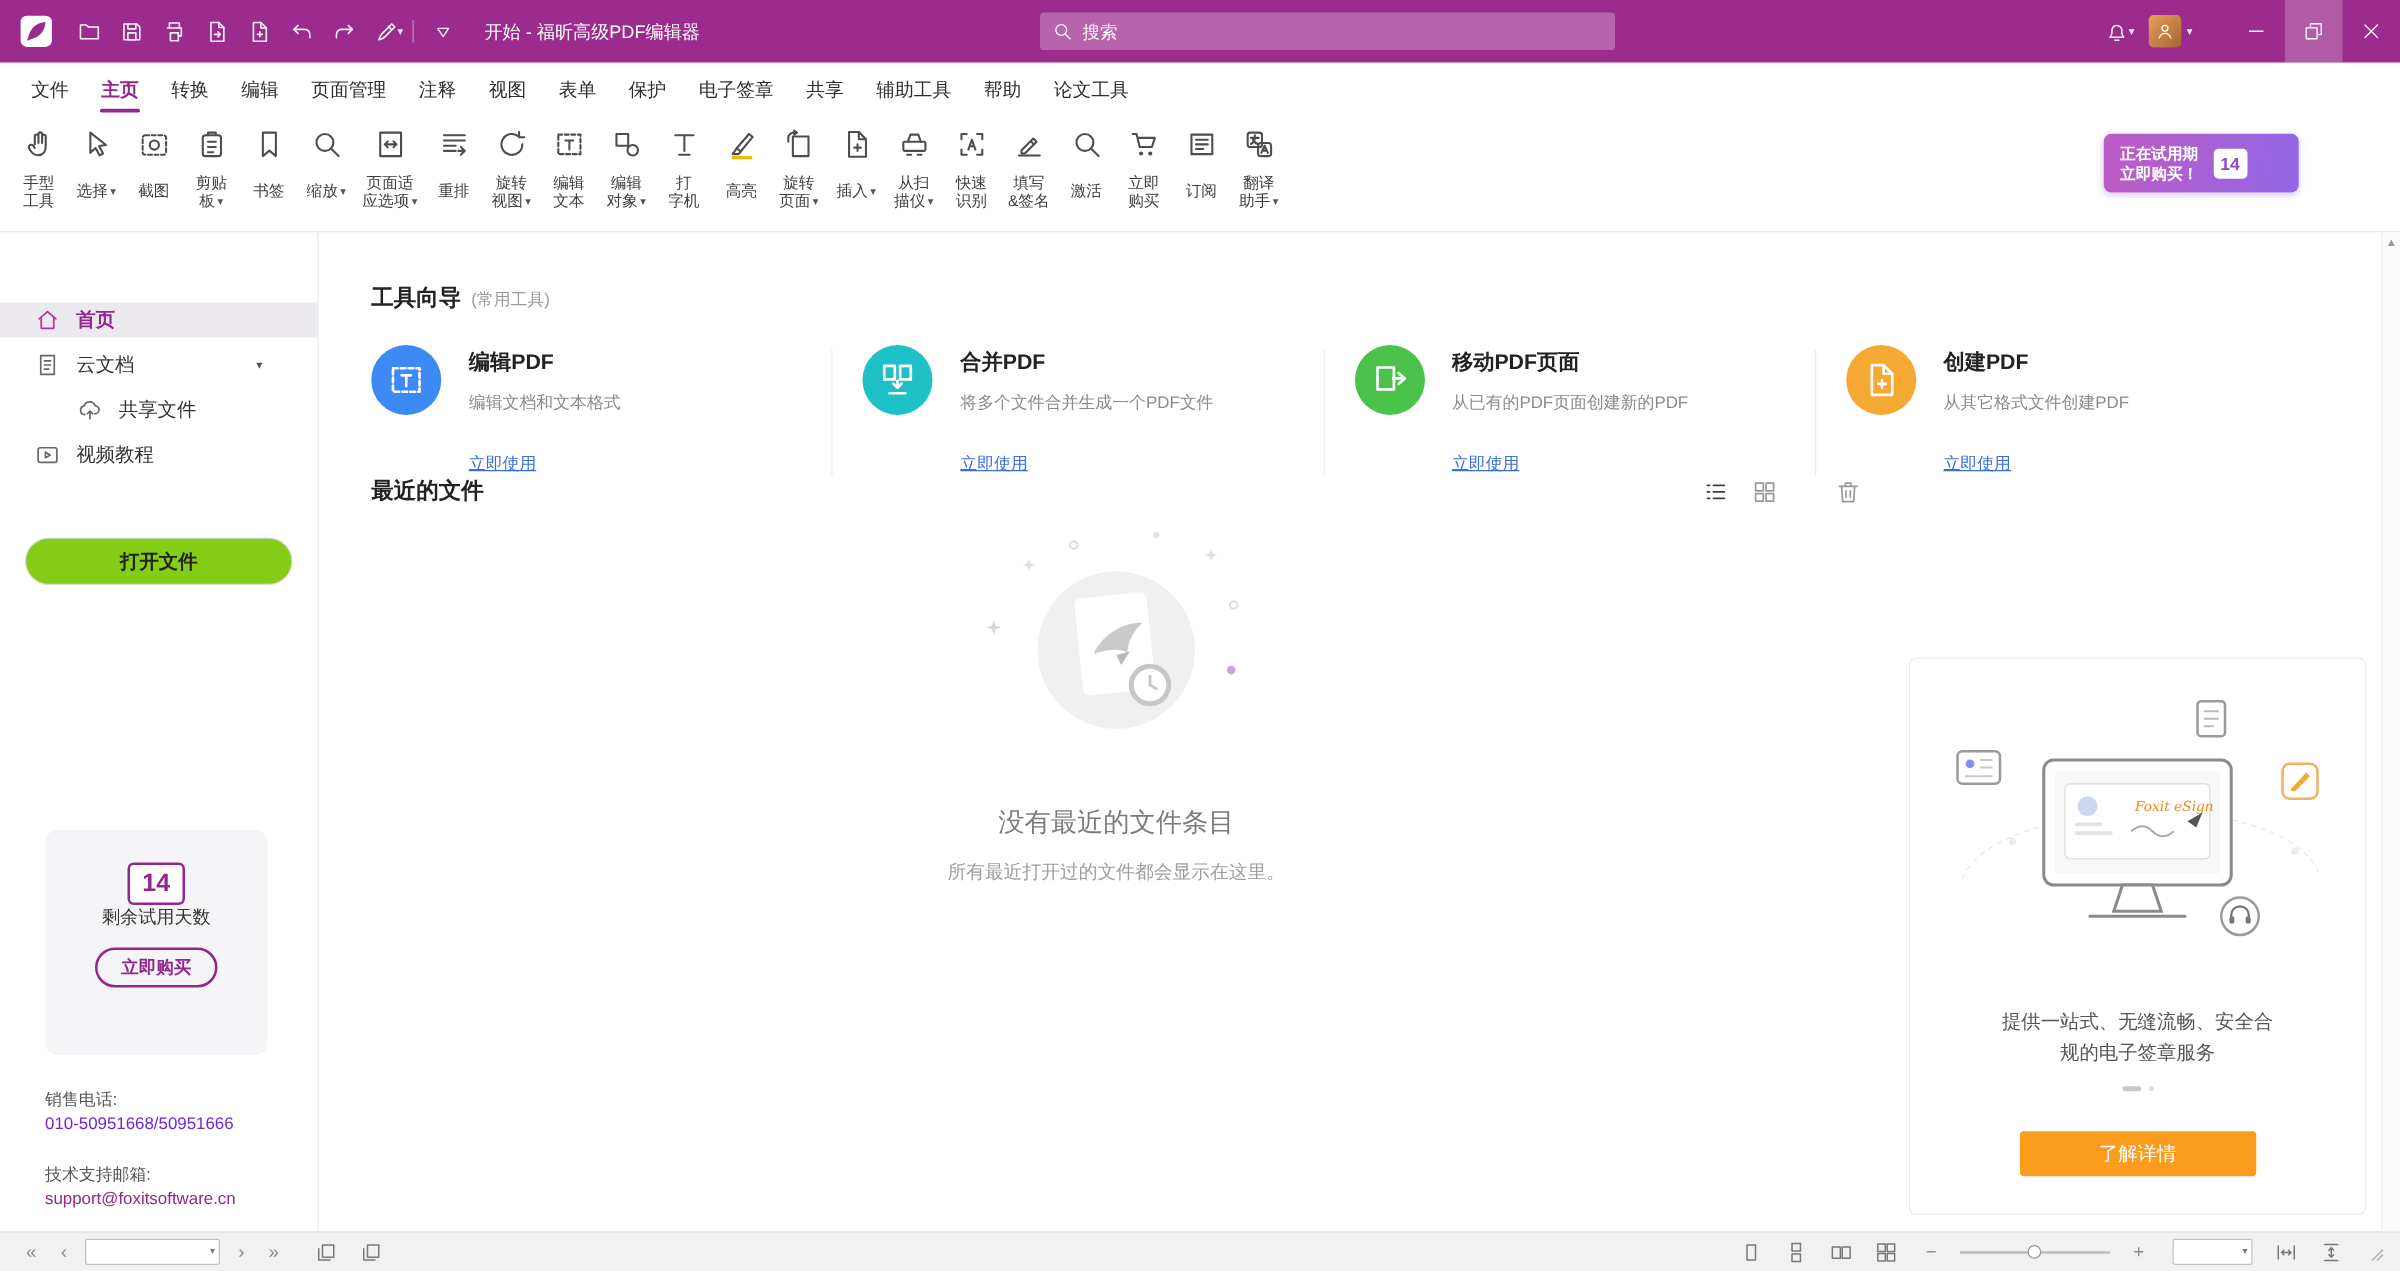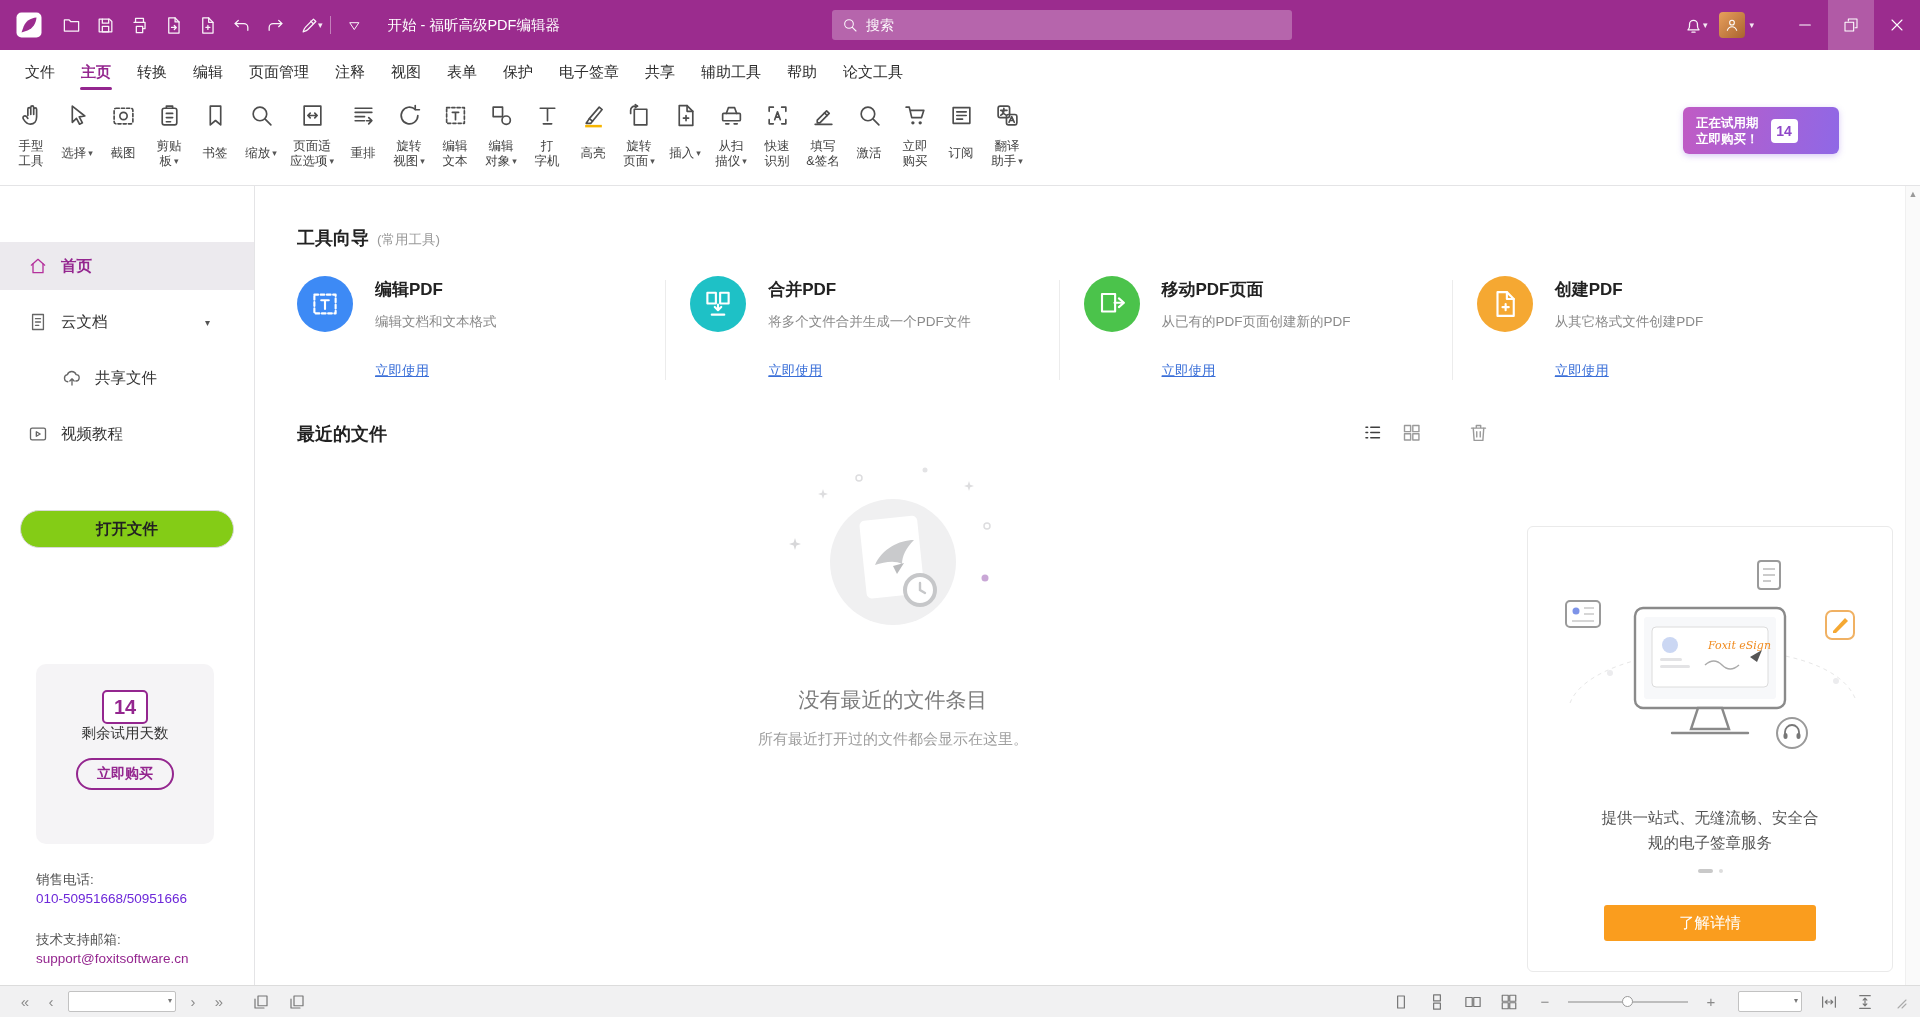--- a/index.html
+++ b/index.html
@@ -43,21 +43,21 @@
 .rb .lbl{flex:1;display:flex;flex-direction:column;align-items:center;justify-content:center;margin-top:3px;}
 .rb .l{display:flex;align-items:center;font-size:12.5px;line-height:15.5px;color:#3f3f3f;white-space:nowrap;}
 .caret{font-size:9px;color:#555;margin-left:2px;}
 .trial-badge{position:absolute;right:81px;top:13px;width:156px;height:47px;border-radius:6px;background:linear-gradient(100deg,#C05BC4 0%,#8F68E6 100%);display:flex;align-items:center;padding-left:13px;box-shadow:0 2px 6px rgba(143,104,230,.35);cursor:pointer;}
 .trial-badge .txt{color:#fff;font-size:12.5px;font-weight:bold;line-height:16px;}
 .trial-badge .days{margin-left:12px;width:27px;height:24px;background:#fff;border-radius:4px;color:#8F47C8;font-weight:bold;font-size:14px;display:flex;align-items:center;justify-content:center;}
 
 
 .content{flex:1;display:flex;min-height:0;position:relative;}
 .sidebar{width:255px;flex:0 0 255px;border-right:1px solid #E4E4E6;position:relative;padding-top:56px;background:#fff;}
-.side-item{height:48px;display:flex;align-items:center;padding-left:28px;gap:13px;font-size:15.5px;color:#333;cursor:pointer;margin-bottom:8px;position:relative;}
+.side-item{height:28px;display:flex;align-items:center;padding-left:28px;gap:13px;font-size:15.5px;color:#333;cursor:pointer;margin-bottom:8px;position:relative;}
 .side-item .si-ic{width:20px;height:20px;color:#666;}
 .side-item.active{background:#ECEAEE;color:#94268F;font-weight:bold;}
 .side-item.active .si-ic{color:#B4319C;}
 .side-item.sub{padding-left:62px;}
 .side-caret{position:absolute;right:44px;font-size:10px;color:#555;}
 .open-file-btn{display:block;margin:52px auto 0;width:214px;height:38px;border-radius:19px;border:1px solid #D8D8D8;background:#84cc16;font-size:15.5px;font-weight:bold;color:#222;cursor:pointer;font-family:inherit;}
 .trial-card{position:absolute;left:36px;top:478px;width:178px;height:180px;background:#F5F4F6;border-radius:10px;text-align:center;}
 .trial-days-badge{margin:26px auto 0;width:46px;height:34px;border:2px solid #94268F;border-radius:5px;color:#94268F;font-weight:bold;font-size:20px;display:flex;align-items:center;justify-content:center;background:#fff;}
 .trial-label{font-size:14.5px;color:#333;}
 .trial-buy{margin:15px auto 0;display:block;width:98px;height:32px;border-radius:16px;border:2px solid #94268F;color:#94268F;background:transparent;font-weight:bold;font-size:14px;cursor:pointer;font-family:inherit;}
@@ -73,37 +73,37 @@
 .tool-row{margin-top:26px;display:flex;align-items:stretch;width:1540px;}
 .tool-card{flex:1;display:flex;flex-direction:column;padding-right:16px;cursor:pointer;}
 .tc-top{display:flex;align-items:flex-start;}
 .tc-icon{width:56px;height:56px;border-radius:50%;display:flex;align-items:center;justify-content:center;flex:0 0 auto;color:#fff;}
 .tc-icon .ic{width:30px;height:30px;stroke-width:1.7;}
 .tc-text{margin-left:22px;padding-top:2px;}
 .tc-title{font-size:17px;font-weight:bold;color:#222;}
 .tc-desc{margin-top:12px;font-size:13.5px;color:#8A8A8A;white-space:nowrap;}
 .tc-link{margin-top:30px;margin-left:78px;font-size:13.5px;color:#3A6FD8;text-decoration:underline;cursor:pointer;}
 .vdiv{width:1px;background:#ECECEC;margin:4px 24px 0 8px;}
-.recent-head{margin-top:42px;width:1192px;display:flex;align-items:flex-start;justify-content:space-between;}
+.recent-head{width:1192px;display:flex;align-items:flex-end;justify-content:space-between;}
 .recent-title{font-size:18px;font-weight:bold;color:#222;}
 .view-icons{display:flex;align-items:center;gap:18px;}
 .vi{width:21px;height:21px;color:#9A9A9A;cursor:pointer;background:none;border:none;padding:0;}
 .vi.active{color:#3F3F3F;}
 .vi.trash{margin-left:28px;}
 .empty{width:1192px;display:flex;flex-direction:column;align-items:center;padding-top:16px;}
 .empty-title{margin-top:24px;font-size:21px;color:#7C7C7C;font-weight:500;}
 .empty-desc{margin-top:16px;font-size:15px;color:#9E9E9E;}
 
 
 .promo{position:absolute;top:340px;left:1272px;width:366px;height:446px;border:1px solid #EAEAEA;border-radius:6px;background:#fff;display:flex;flex-direction:column;align-items:center;}
 .promo-text{margin-top:34px;text-align:center;font-size:15.5px;color:#555;line-height:25px;}
 .promo-dots{margin-top:14px;display:flex;align-items:center;gap:6px;}
 .dot-bar{width:15px;height:4px;border-radius:2px;background:#C9C9C9;}
 .dot{width:4px;height:4px;border-radius:2px;background:#DDD;}
-.promo-btn{margin-top:32px;width:212px;height:36px;background:#FA9D1E;border:none;border-radius:3px;color:#fff;font-size:15.5px;cursor:pointer;font-family:inherit;}
+.promo-btn{margin-top:32px;width:189px;height:36px;background:#FA9D1E;border:none;border-radius:3px;color:#fff;font-size:15.5px;cursor:pointer;font-family:inherit;}
 
 
 .vscroll{position:absolute;right:0;top:0;width:15px;bottom:0;background:#FAFAFA;border-left:1px solid #F0F0F0;display:flex;justify-content:center;padding-top:3px;color:#999;font-size:9px;}
 
 
 .statusbar{height:32px;flex:0 0 32px;background:#F1F1F2;border-top:1px solid #DCDCDC;display:flex;align-items:center;padding:0 12px;color:#777;}
 .sb-btn{width:26px;height:24px;display:flex;align-items:center;justify-content:center;background:none;border:none;color:#8A8A8A;font-size:15px;cursor:pointer;padding:0;}
 .sb-input-wrap{position:relative;margin:0 4px;}
 .sb-input{width:108px;height:21px;border:1px solid #C2C2C2;background:#fff;border-radius:2px;font-size:12px;padding:0 16px 0 6px;font-family:inherit;outline:none;color:#333;}
 .sb-input.zoom{width:64px;}

